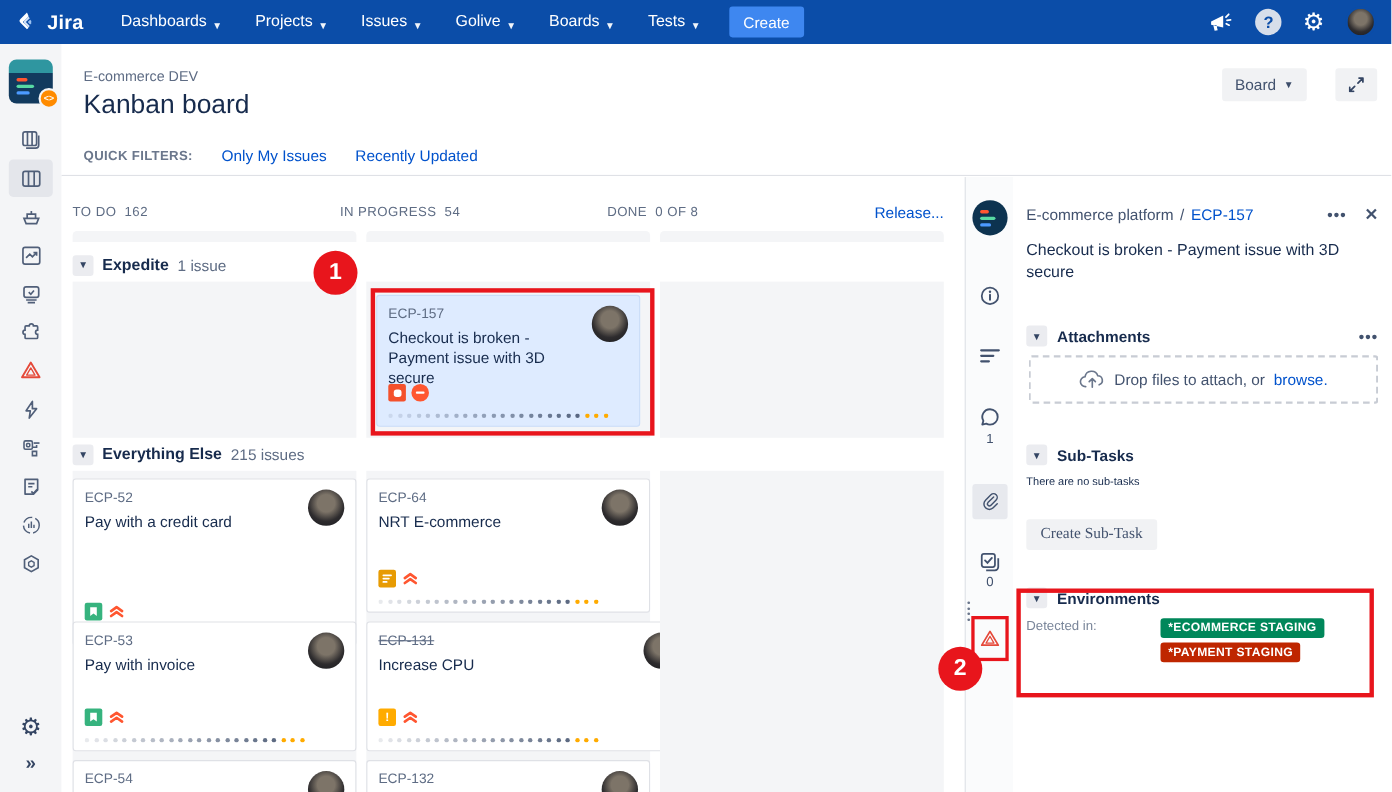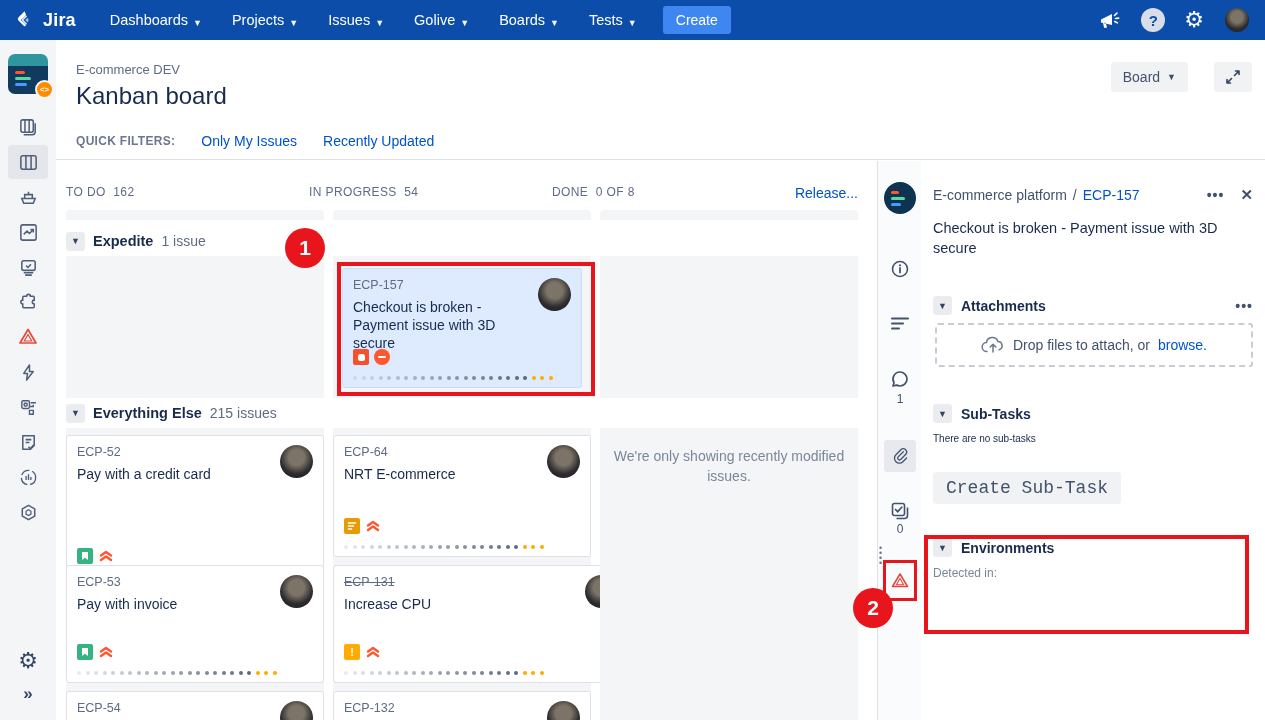--- a/index.html
+++ b/index.html
@@ -101,21 +101,21 @@
   .close-x { font-weight:700; font-size:15px; cursor:pointer; }
   .panel-title { margin-top:14px; font-size:14.5px; line-height:20px; color:#172b4d; max-width:320px; }
   .sec-head { display:flex; align-items:center; gap:9px; }
   .sec-label { font-weight:700; font-size:14px; color:#172b4d; }
   .sec-more { margin-left:auto; color:#42526e; font-weight:700; letter-spacing:1px; cursor:pointer; }
   .mt-attach { margin-top:38px; }
   .dropzone { margin-top:8px; margin-left:2px; border:2px dashed #c8ccd4; border-radius:3px; height:44px; display:flex; align-items:center; justify-content:center; gap:8px; color:#42526e; font-size:14px; }
   .browse-link { color:#0052cc; cursor:pointer; }
   .mt-subtasks { margin-top:37px; }
   .empty-text { margin-top:10px; font-size:10px; color:#172b4d; }
-  .create-subtask { margin-top:28px; background:#f1f2f4; border:none; border-radius:3px; padding:6px 13px; color:#42526e; font-size:18px; font-family:Liberation Mono, monospace; cursor:pointer; }
+  .create-subtask { margin-top:28px; background:#f1f2f4; border:none; border-radius:3px; padding:6px 13px; color:#42526e; font-size:14px; font-family:Liberation Serif, serif; cursor:pointer; }
   .mt-env { margin-top:34px; }
   .detected-row { margin-top:9px; display:flex; }
   .detected-label { color:#7a869a; font-size:12px; }
   .env-badges { margin-left:58px; display:flex; flex-direction:column; gap:4px; align-items:flex-start; }
   .env-badge { color:#fff; font-size:11px; font-weight:700; letter-spacing:.3px; padding:3px 7px; border-radius:3px; }
   .env-badge.green { background:#00875a; }
   .env-badge.red { background:#bf2600; }
 
   
   .anno-box { position:absolute; border:4px solid #e8151c; z-index:20; pointer-events:none; }
@@ -516,21 +516,20 @@
             <span class="dot orange"></span>
             <span class="dot orange"></span>
           </div>
       </div>
       <div class="card" style="position:absolute;left:0;top:263px;width:258px;height:100px">
         <div class="key">ECP-132</div>
         <div class="avatar card-av"></div>
       </div>
     </div>
     <div class="lanecol">
-      <div class="done-msg">We're only showing recently modified issues.</div>
     </div>
   </div>
 </div>
 
 <div class="tabstrip">
   <div class="tab-item" style="top:21px">
     <div class="strip-avatar">
       <span class="bar" style="left:7px;top:9px;width:8px;background:#ff5630"></span>
       <span class="bar" style="left:7px;top:15px;width:14px;background:#57d9a3"></span>
       <span class="bar" style="left:7px;top:21px;width:10px;background:#4c9aff"></span>
@@ -608,20 +607,24 @@
   </div>
   <div class="empty-text">There are no sub-tasks</div>
   <button class="create-subtask">Create Sub-Task</button>
 
   <div class="sec-head mt-env">
     <button class="tw-btn">▼</button>
     <span class="sec-label">Environments</span>
   </div>
   <div class="detected-row">
     <span class="detected-label">Detected in:</span>
+    <div class="env-badges">
+      <span class="env-badge green">*ECOMMERCE STAGING</span>
+      <span class="env-badge red">*PAYMENT STAGING</span>
+    </div>
   </div>
 </div>
 
 <div class="anno-box" style="left:337px;top:262px;width:258px;height:134px"></div>
 <div class="anno-circle" style="left:285px;top:228px">1</div>
 <div class="anno-box" style="left:883px;top:560px;width:34px;height:41px;border-width:3px"></div>
 <div class="anno-box" style="left:924px;top:535px;width:325px;height:99px"></div>
 <div class="anno-circle" style="left:853px;top:588px">2</div>
 
 </body></html>

